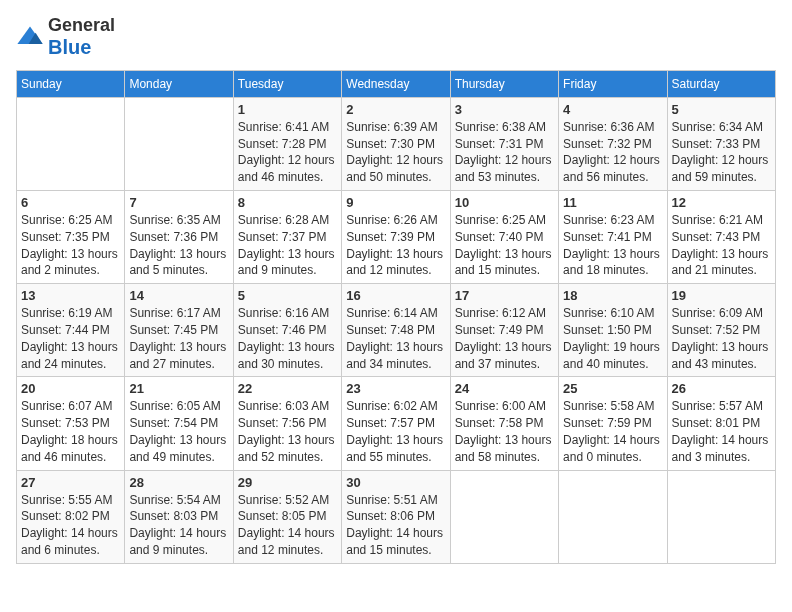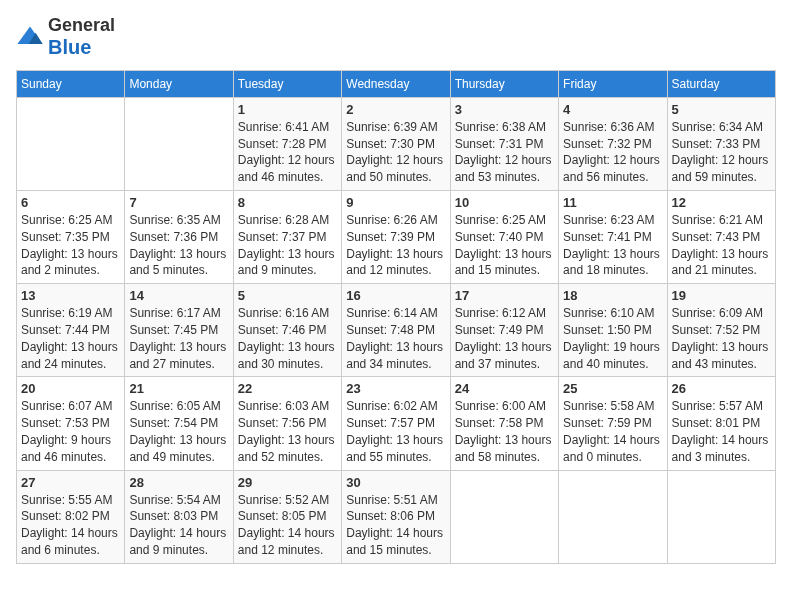--- a/index.html
+++ b/index.html
@@ -205,21 +205,21 @@
           <div class="day-info"><span>Sunrise: 6:10 AM</span><br><span>Sunset: 1:50 PM</span><br><span>Daylight: 19 hours and 40 minutes.</span></div>
         </td>
         <td>
           <span class="day-number">19</span>
           <div class="day-info"><span>Sunrise: 6:09 AM</span><br><span>Sunset: 7:52 PM</span><br><span>Daylight: 13 hours and 43 minutes.</span></div>
         </td>
       </tr>
       <tr>
         <td>
           <span class="day-number">20</span>
-          <div class="day-info"><span>Sunrise: 6:07 AM</span><br><span>Sunset: 7:53 PM</span><br><span>Daylight: 9 hours and 46 minutes.</span></div>
+          <div class="day-info"><span>Sunrise: 6:07 AM</span><br><span>Sunset: 7:53 PM</span><br><span>Daylight: 18 hours and 46 minutes.</span></div>
         </td>
         <td>
           <span class="day-number">21</span>
           <div class="day-info"><span>Sunrise: 6:05 AM</span><br><span>Sunset: 7:54 PM</span><br><span>Daylight: 13 hours and 49 minutes.</span></div>
         </td>
         <td>
           <span class="day-number">22</span>
           <div class="day-info"><span>Sunrise: 6:03 AM</span><br><span>Sunset: 7:56 PM</span><br><span>Daylight: 13 hours and 52 minutes.</span></div>
         </td>
         <td>

